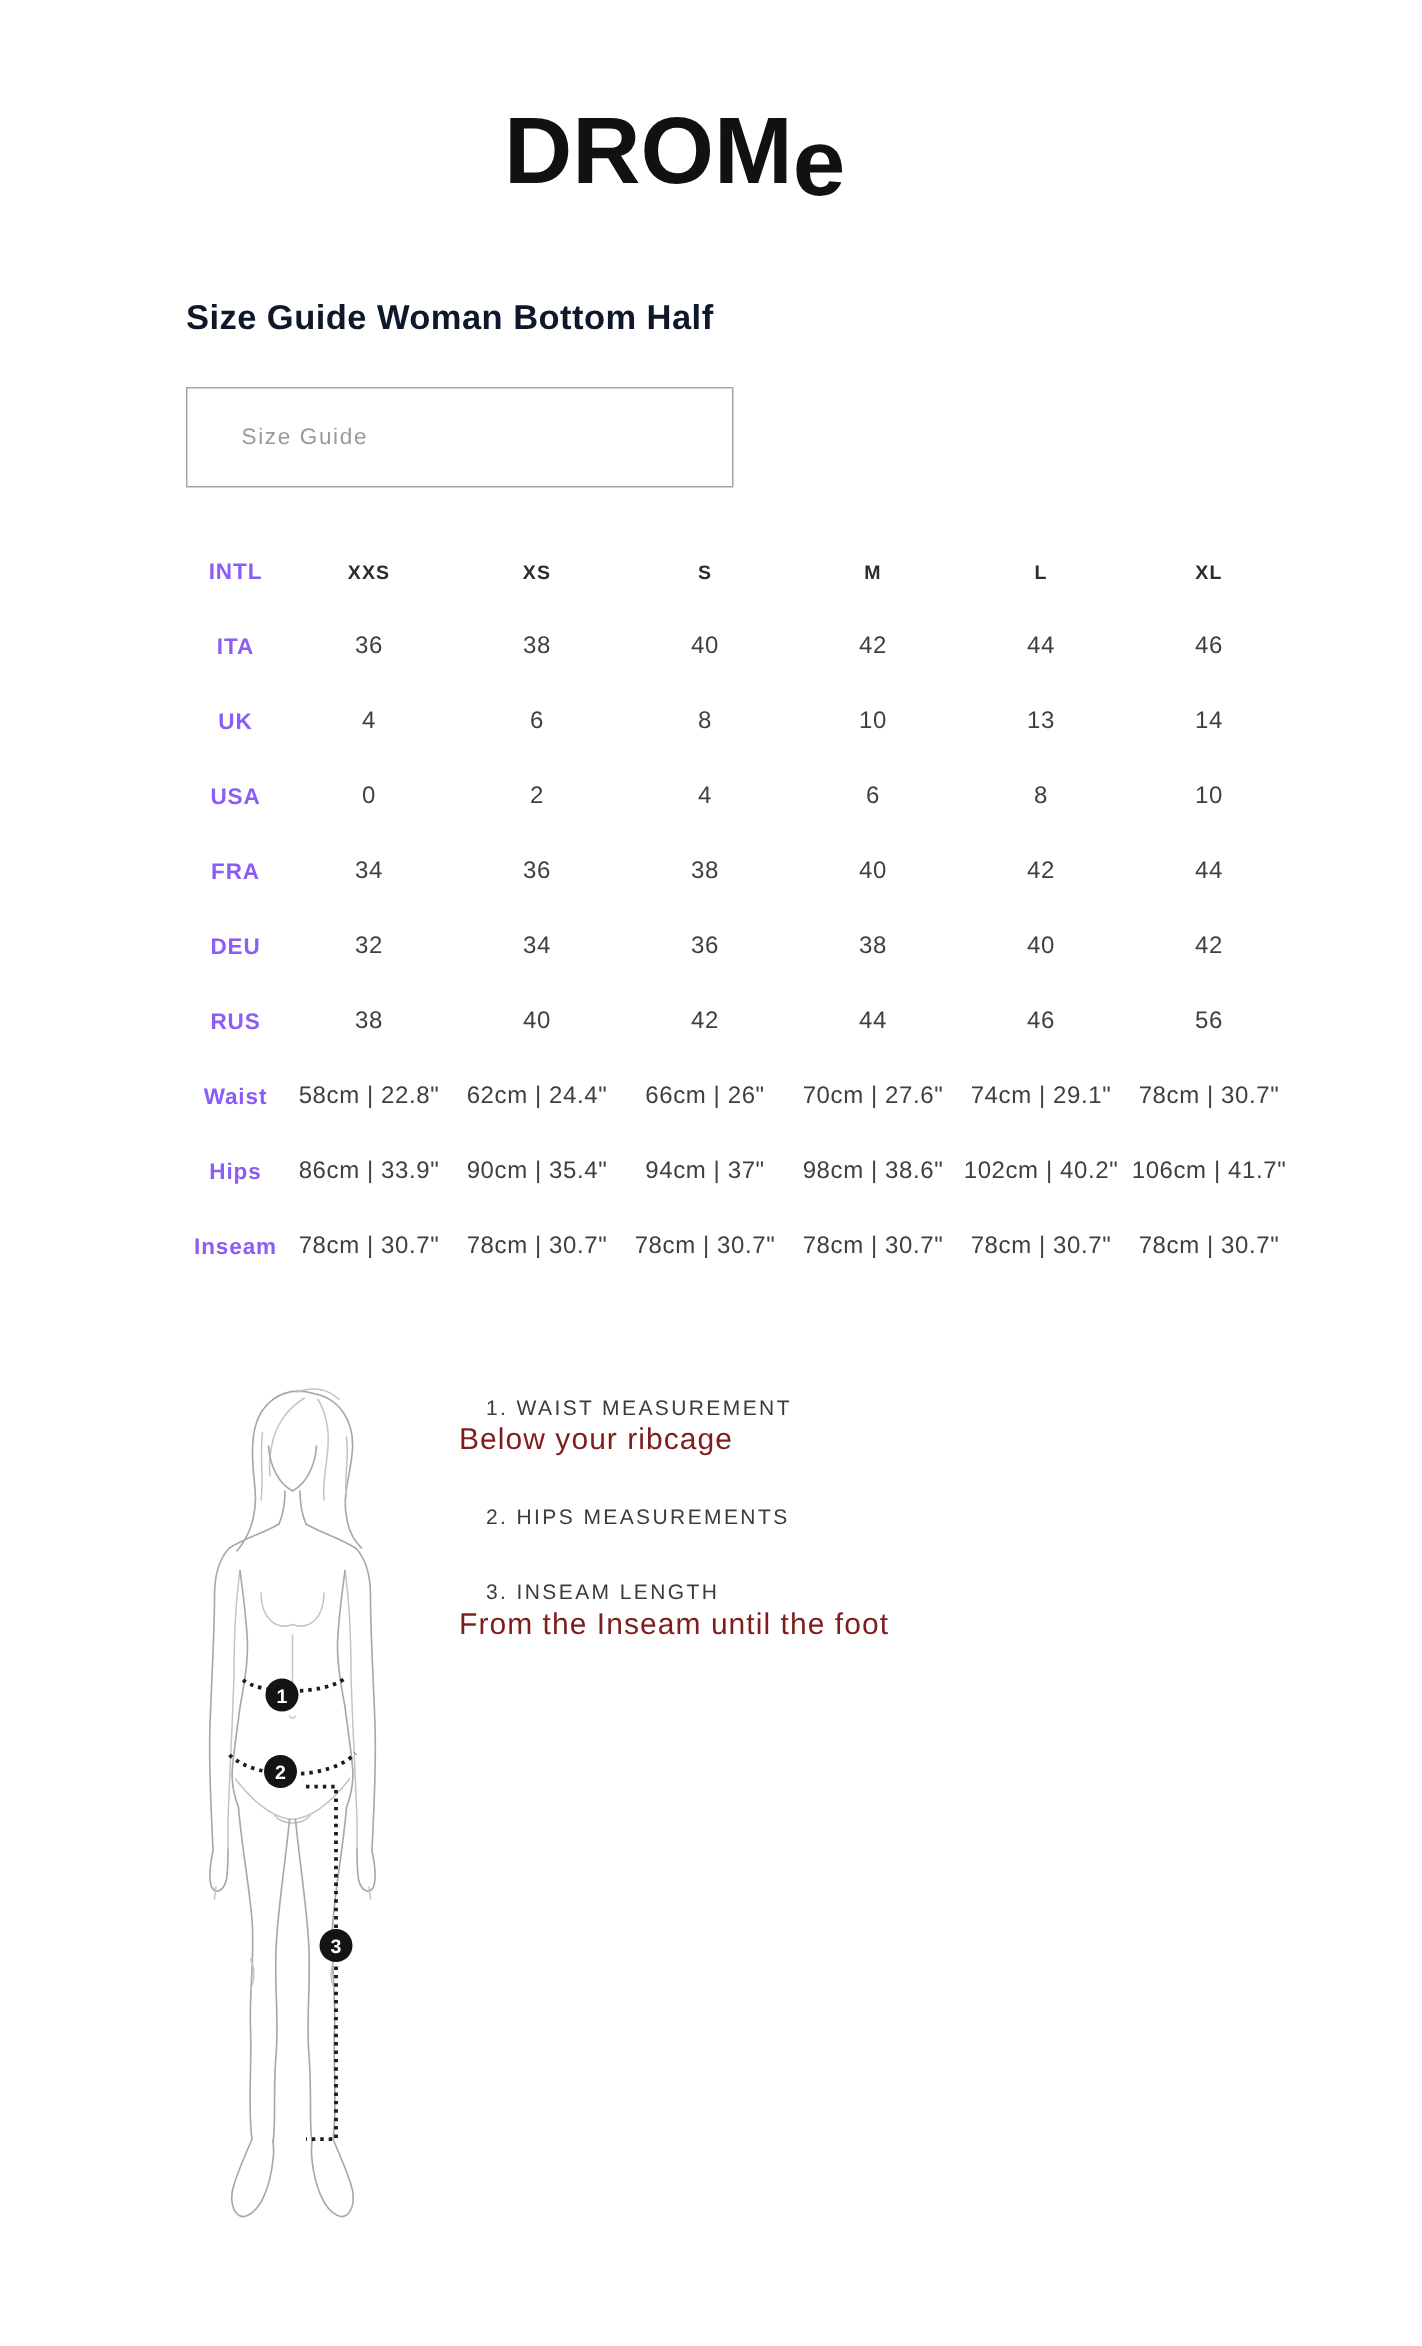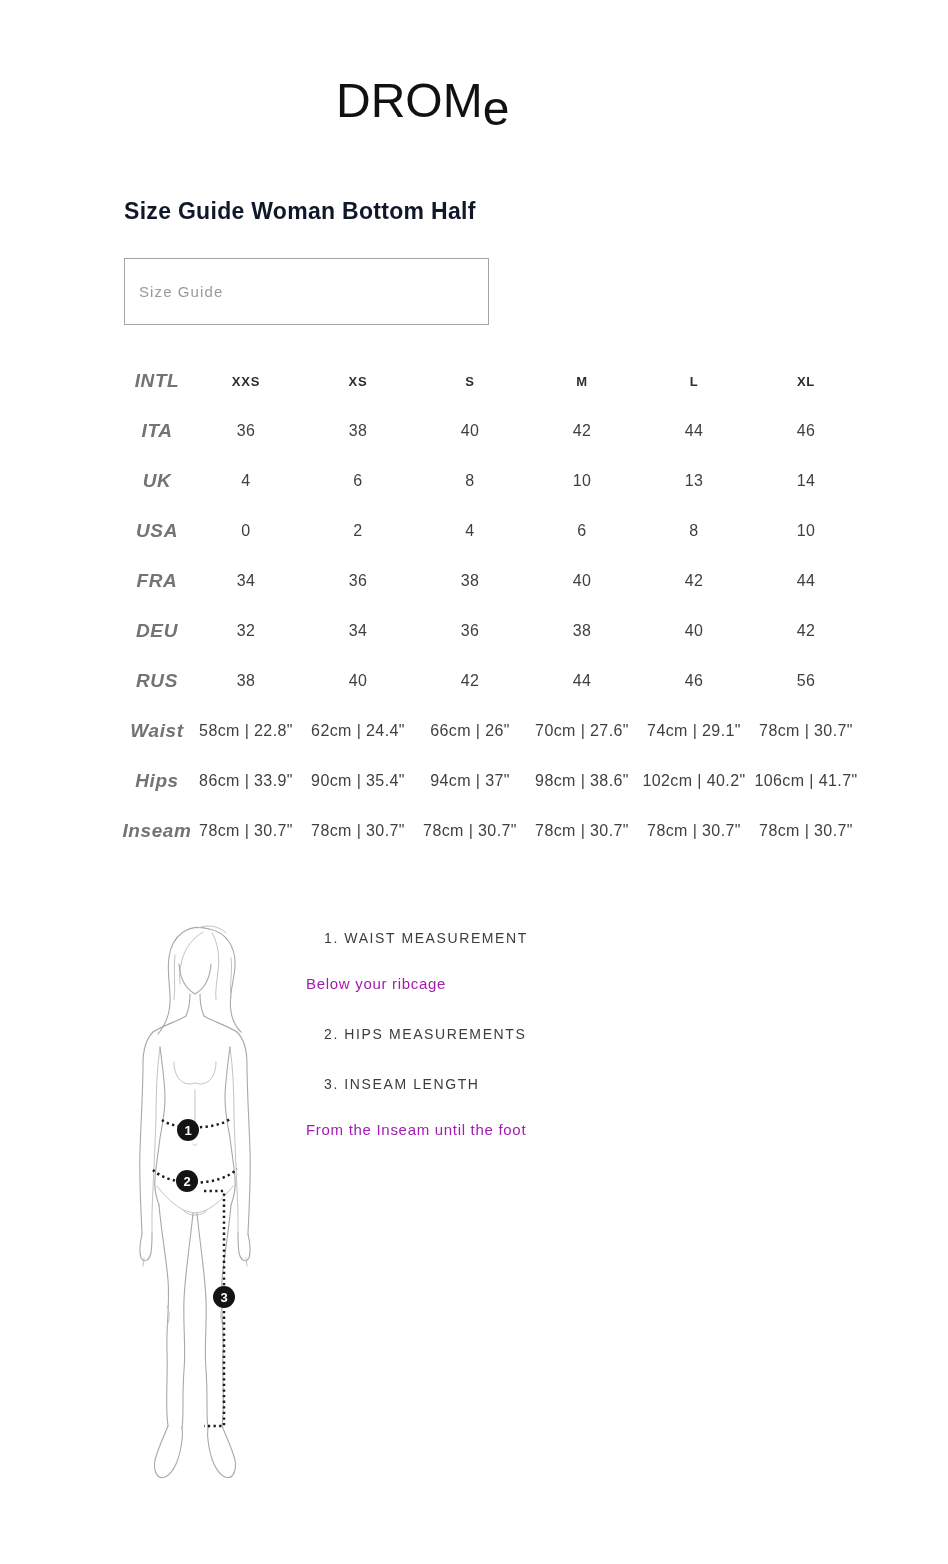--- a/index.html
+++ b/index.html
@@ -2,49 +2,49 @@
 <html><head>
 <meta charset="utf-8">
 <style>
   * { margin: 0; padding: 0; box-sizing: border-box; }
   html, body { background: #ffffff; }
   body { width: 948px; height: 1564px; font-family: "Liberation Sans", sans-serif; position: relative; overflow: hidden; }
 
   .page { position: relative; width: 948px; height: 1564px; background: #fff; }
 
   
-  .logo { position: absolute; top: 66px; left: 336px; font-size: 48px; color: #111; letter-spacing: 0px; line-height: 70px; white-space: nowrap; }
+  .logo { position: absolute; top: 66px; left: 336px; font-size: 63px; color: #111; letter-spacing: 0px; line-height: 70px; white-space: nowrap; font-weight: bold; }
   .logo .logo-e { display: inline-block; position: relative; top: 8px; }
 
   
   .page-title { position: absolute; top: 198px; left: 124px; font-size: 23px; font-weight: 600; color: #0f172a; letter-spacing: 0.3px; }
 
   
-  .sg-select { position: absolute; top: 258px; left: 124px; width: 365px; height: 67px; border: 1px solid #a5a5a5; background: #fff; display: flex; align-items: center; padding-left: 14px; cursor: pointer; }
+  .sg-select { position: absolute; top: 258px; left: 124px; width: 365px; height: 67px; border: 1px solid #a5a5a5; background: #fff; display: flex; align-items: center; padding-left: 36px; cursor: pointer; }
   .sg-select .sg-value { color: #9a9a9a; font-size: 15px; letter-spacing: 1.1px; }
 
   
   .size-table { position: absolute; top: 356px; left: 124px; display: grid; grid-template-columns: 66px repeat(6, 112px); grid-auto-rows: 50px; }
   .size-table > div { display: flex; align-items: center; justify-content: center; }
-  .tlabel { font-weight: bold; color: #737373; font-size: 19px; letter-spacing: 0.6px; white-space: nowrap; font-style: italic; }
+  .tlabel { font-weight: bold; color: #8b5cf6; font-size: 15px; letter-spacing: 0.6px; white-space: nowrap; }
   .tcell  { color: #3f3f3f; font-size: 16px; letter-spacing: 0.4px; white-space: nowrap; }
   .thcell { font-weight: bold; color: #2d2d2d; font-size: 13px; letter-spacing: 0.8px; }
 
   
   .figure-svg { position: absolute; top: 908px; left: 113px; width: 185px; height: 625px; }
   .ln  { fill: none; stroke: #a8a8a8; stroke-width: 1.1; stroke-linecap: round; }
   .lnl { fill: none; stroke: #c3c3c3; stroke-width: 1;   stroke-linecap: round; }
   .dot { fill: none; stroke: #1b1b1b; stroke-width: 2.5; stroke-dasharray: 2.3 3.3; }
   .marker circle { fill: #141414; }
   .marker text { fill: #ffffff; font-size: 13px; font-weight: bold; text-anchor: middle; font-family: "Liberation Sans", sans-serif; }
 
   .notes { position: absolute; top: 927px; left: 306px; width: 420px; }
   .note { margin-bottom: 28px; }
   .note-title { font-size: 14px; color: #3c3c3c; letter-spacing: 1.6px; line-height: 22px; white-space: nowrap; margin-left: 18px; }
-  .note-desc  { font-size: 15px; color: #a21caf; letter-spacing: 0.7px; line-height: 23px; white-space: nowrap; margin-top: 23px; }
+  .note-desc  { font-size: 20px; color: #7f1d1d; letter-spacing: 0.7px; line-height: 23px; white-space: nowrap; }
 </style>
 </head>
 <body>
 
 <div class="page">
 
   <div class="logo">
     <span>DROM</span><span class="logo-e">e</span>
   </div>
 

